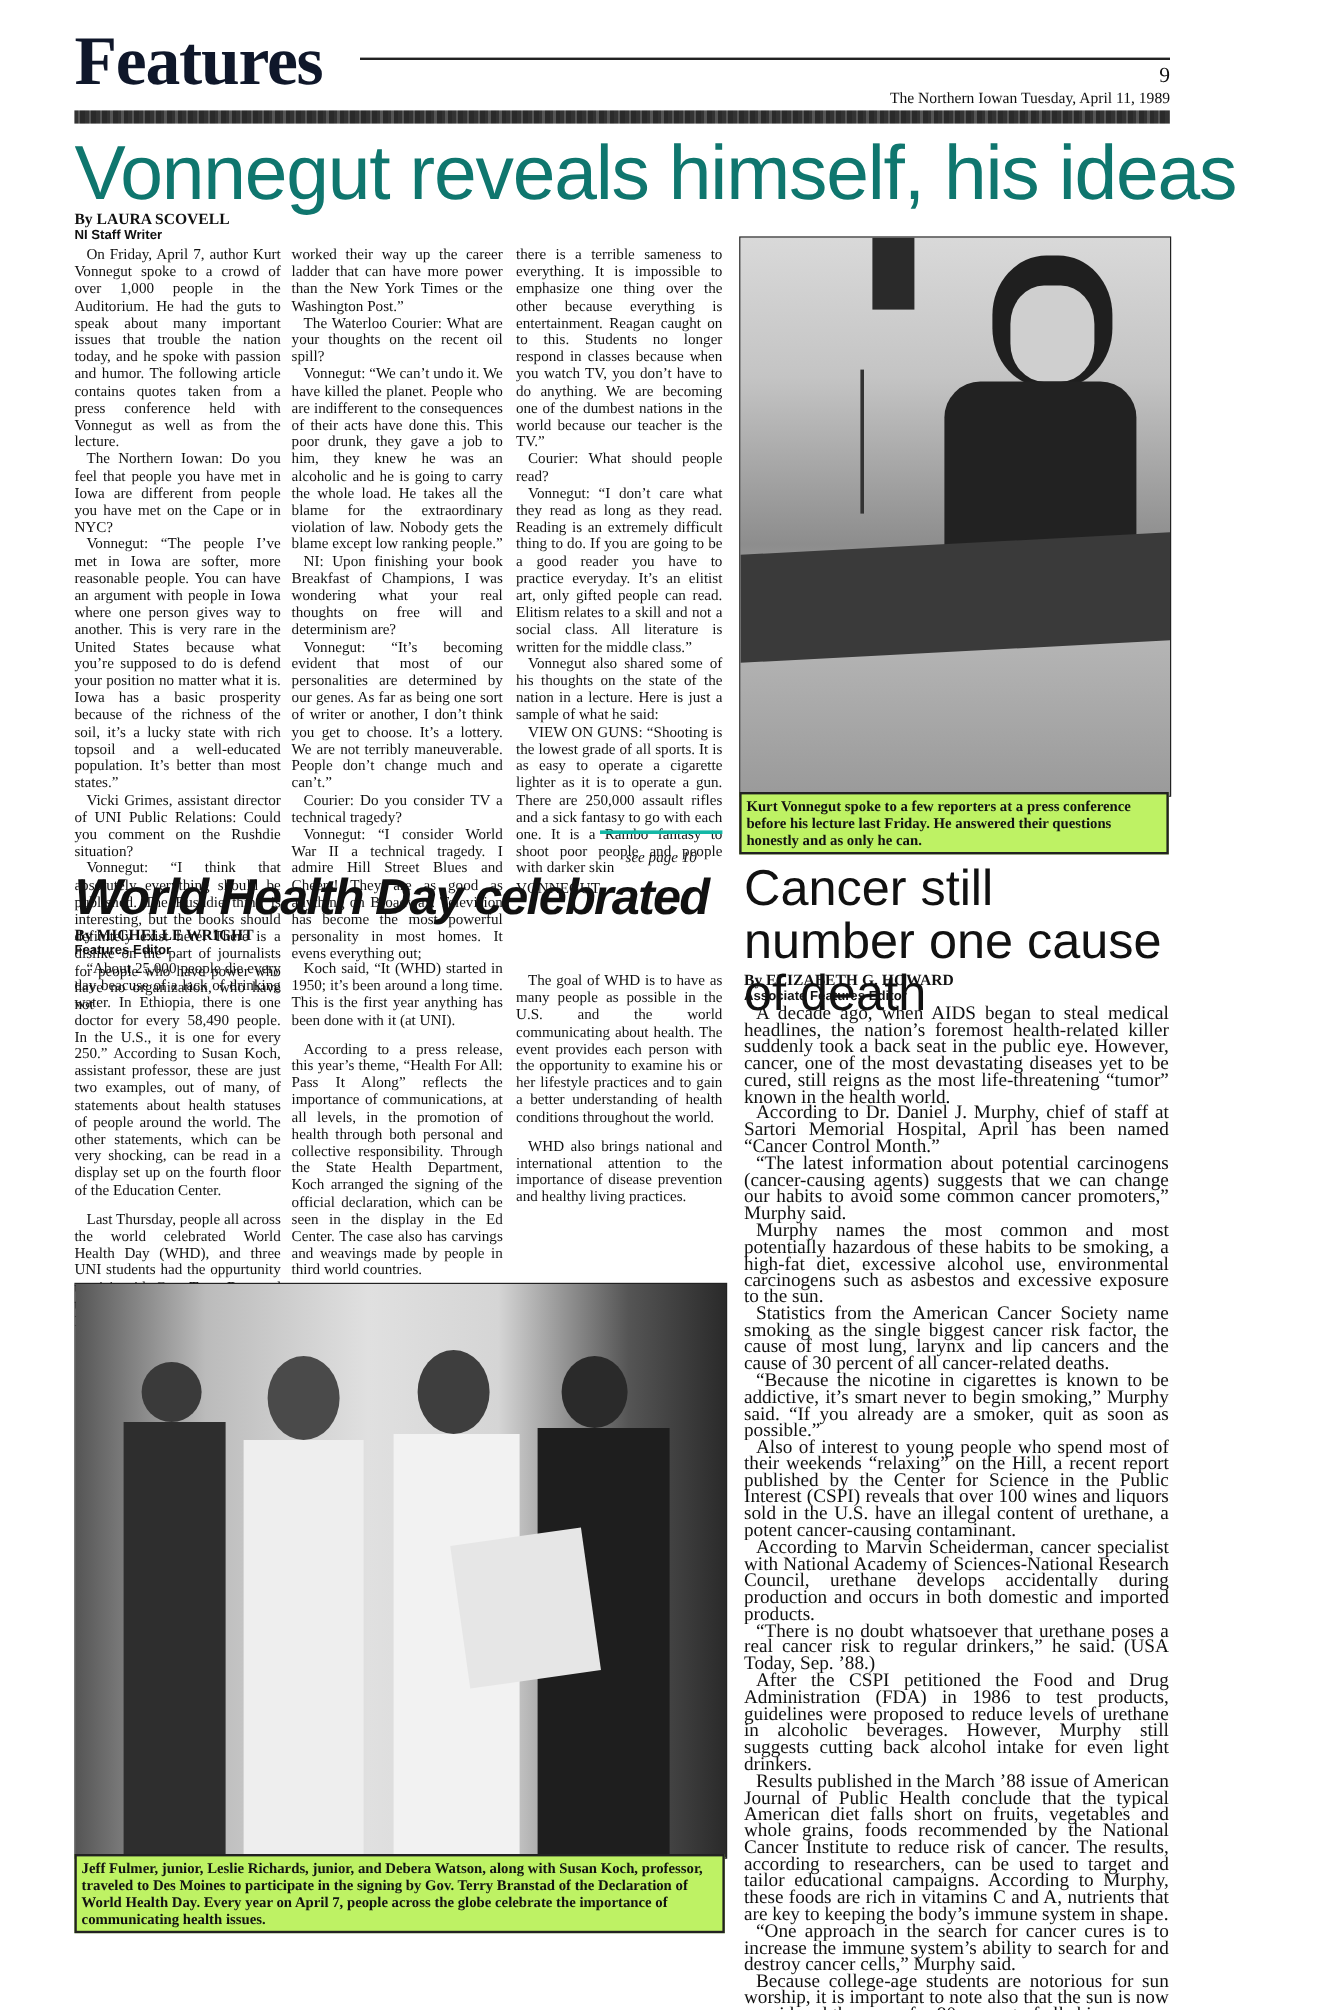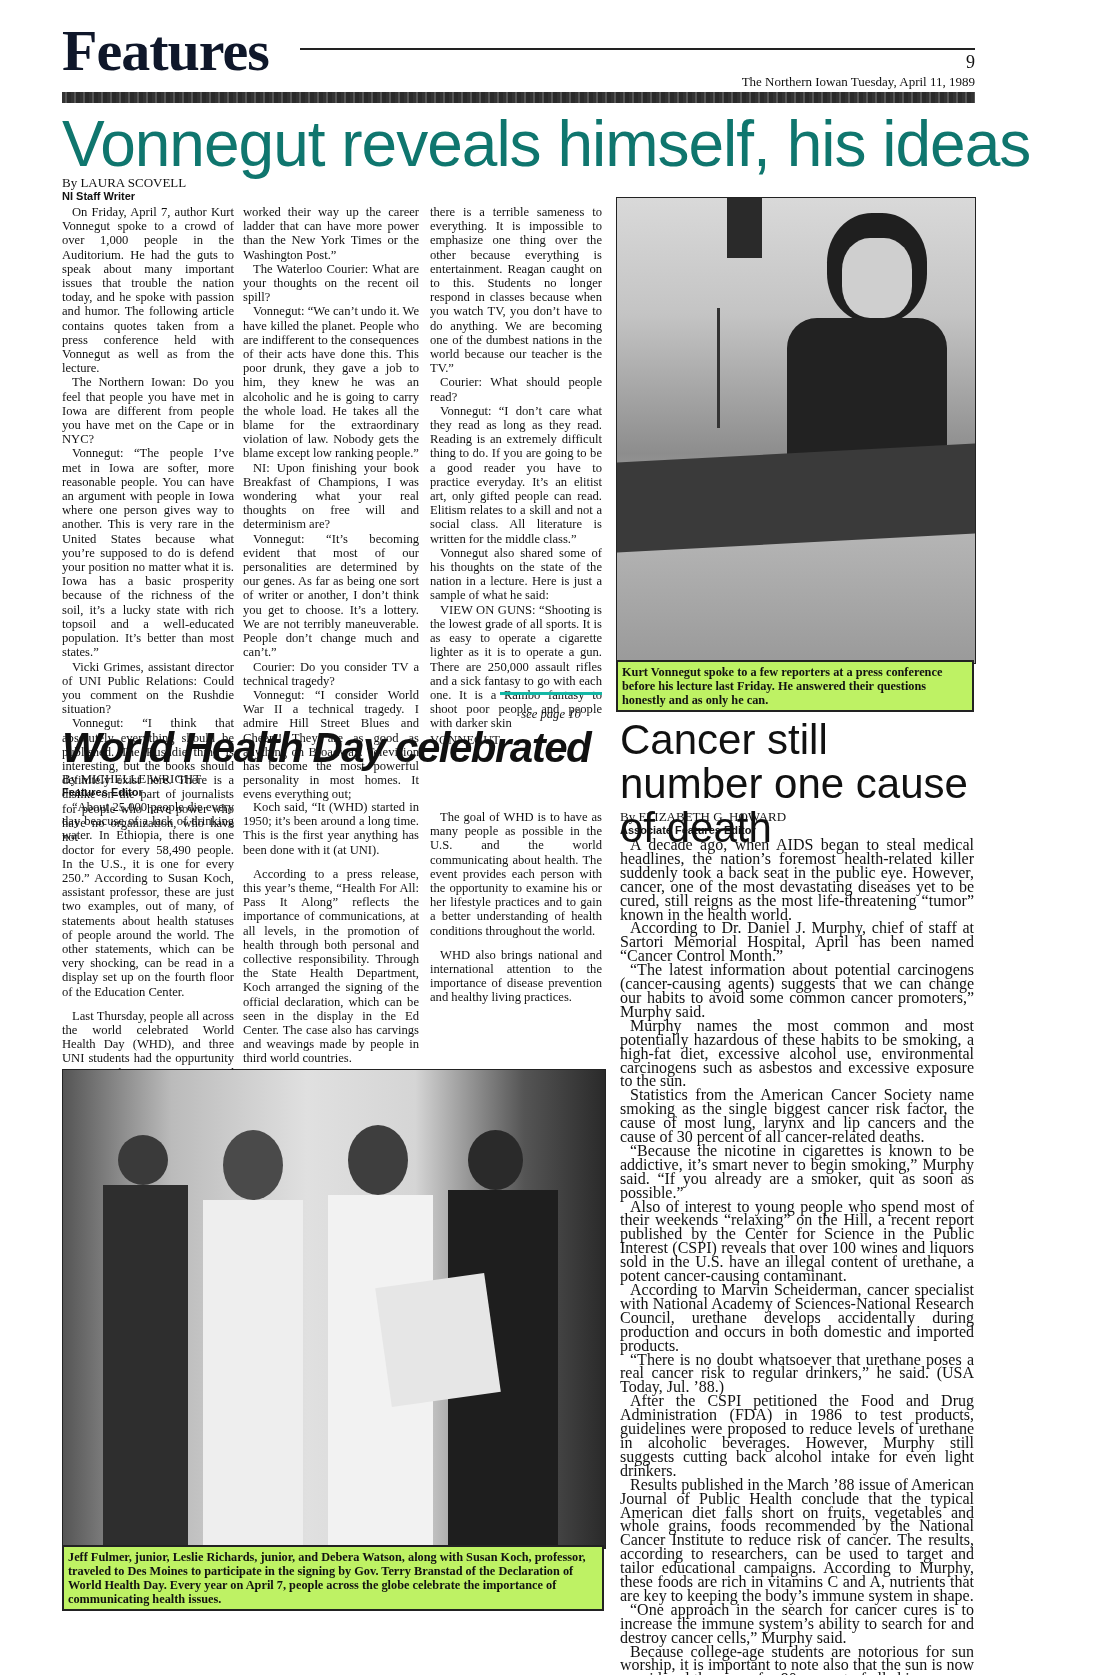--- a/index.html
+++ b/index.html
@@ -4,21 +4,21 @@
 <style>
   html, body { margin:0; padding:0; background:#fff; }
   body { width:1109px; height:1675px; position:relative; overflow:hidden; color:#111; font-family:"Liberation Serif", serif; }
   .abs { position:absolute; }
   .section-title { left:62px; top:22px; font-family:"Liberation Serif", serif; font-weight:bold; font-size:58px; letter-spacing:-1px; line-height:1; color:#0f172a; }
   .rule-thin { left:300px; top:48px; width:675px; height:2px; background:#222; }
   .page-num { right:134px; top:52px; font-size:18px; }
   .dateline { right:134px; top:74px; font-size:13px; }
   .rule-thick { left:62px; top:92px; width:913px; height:11px; background:repeating-linear-gradient(90deg,#333 0 3px,#555 3px 5px,#2a2a2a 5px 9px); }
   .headline { left:62px; top:112px; font-family:"Liberation Sans", sans-serif; font-weight:normal; font-size:64px; letter-spacing:-1px; line-height:1; color:#0f766e; white-space:nowrap; }
-  .byline { font-family:"Liberation Serif", serif; font-weight:normal; font-size:13px; line-height:14px; }
+  .byline { font-family:"Liberation Serif", serif; font-weight:bold; font-size:13px; line-height:14px; }
   .byrole { font-family:"Liberation Sans", sans-serif; font-weight:bold; font-size:11px; line-height:13px; }
   .col { font-size:12.6px; line-height:14.2px; text-align:justify; hyphens:auto; }
   .col p { margin:0; text-indent:10px; }
   .col p.gap { margin-top:10px; }
   .credit { font-family:"Liberation Sans", sans-serif; font-size:11px; letter-spacing:0.3px;margin-top:40px; }
   .photo { background:linear-gradient(160deg,#cfcfcf 0%,#a8a8a8 40%,#6e6e6e 70%,#3a3a3a 100%); border:1px solid #222; overflow:hidden; }
   .caption { font-family:"Liberation Serif", serif; font-weight:bold; font-size:12.3px; line-height:14px; border:2px solid #222; background:#bef264; padding:3px 4px; box-sizing:border-box; }
   .wh-head { left:62px; top:727px; font-family:"Liberation Sans", sans-serif; font-weight:bold; font-style:italic; font-size:42px; letter-spacing:-1.5px; line-height:1; white-space:nowrap; }
   .cancer-head { left:620px; top:718px; font-family:"Liberation Sans", sans-serif; font-size:42px; line-height:44px; letter-spacing:0px; }
   .see-page { font-style:italic; font-size:12.6px; text-align:center; border-top:3px solid #14b8a6; padding-top:12px; }
@@ -119,19 +119,19 @@
 </div>
 <div class="abs col" style="left:620px; top:838px; width:354px; font-size:16px; line-height:13.9px;">
   <p>A decade ago, when AIDS began to steal medical headlines, the nation’s foremost health-related killer suddenly took a back seat in the public eye. However, cancer, one of the most devastating diseases yet to be cured, still reigns as the most life-threatening “tumor” known in the health world.</p>
   <p>According to Dr. Daniel J. Murphy, chief of staff at Sartori Memorial Hospital, April has been named “Cancer Control Month.”</p>
   <p>“The latest information about potential carcinogens (cancer-causing agents) suggests that we can change our habits to avoid some common cancer promoters,” Murphy said.</p>
   <p>Murphy names the most common and most potentially hazardous of these habits to be smoking, a high-fat diet, excessive alcohol use, environmental carcinogens such as asbestos and excessive exposure to the sun.</p>
   <p>Statistics from the American Cancer Society name smoking as the single biggest cancer risk factor, the cause of most lung, larynx and lip cancers and the cause of 30 percent of all cancer-related deaths.</p>
   <p>“Because the nicotine in cigarettes is known to be addictive, it’s smart never to begin smoking,” Murphy said. “If you already are a smoker, quit as soon as possible.”</p>
   <p>Also of interest to young people who spend most of their weekends “relaxing” on the Hill, a recent report published by the Center for Science in the Public Interest (CSPI) reveals that over 100 wines and liquors sold in the U.S. have an illegal content of urethane, a potent cancer-causing contaminant.</p>
   <p>According to Marvin Scheiderman, cancer specialist with National Academy of Sciences-National Research Council, urethane develops accidentally during production and occurs in both domestic and imported products.</p>
-  <p>“There is no doubt whatsoever that urethane poses a real cancer risk to regular drinkers,” he said. (USA Today, Jul. ’88.)</p>
+  <p>“There is no doubt whatsoever that urethane poses a real cancer risk to regular drinkers,” he said. (USA Today, Sep. ’88.)</p>
   <p>After the CSPI petitioned the Food and Drug Administration (FDA) in 1986 to test products, guidelines were proposed to reduce levels of urethane in alcoholic beverages. However, Murphy still suggests cutting back alcohol intake for even light drinkers.</p>
   <p>Results published in the March ’88 issue of American Journal of Public Health conclude that the typical American diet falls short on fruits, vegetables and whole grains, foods recommended by the National Cancer Institute to reduce risk of cancer. The results, according to researchers, can be used to target and tailor educational campaigns. According to Murphy, these foods are rich in vitamins C and A, nutrients that are key to keeping the body’s immune system in shape.</p>
   <p>“One approach in the search for cancer cures is to increase the immune system’s ability to search for and destroy cancer cells,” Murphy said.</p>
   <p>Because college-age students are notorious for sun worship, it is important to note also that the sun is now considered the cause for 90 percent of all skin cancers. According to an article in the Jan. ’88 issue of Vogue, the federal government began studies in 1978 which proved that “massive doses of ‘weekend sun bathing’ can produce cancer.” Murphy’s best advice for preventing this is to avoid excessive sun exposure and to use sunblock (not suntan lotion) when exposed to the sun extensively.</p>
   <p>Murphy comments that it is important to have regular checkups to aid prevention. For those ages 20-40, he suggests every three years and once a year after 40.</p>
 </div>
 
 </body></html>

